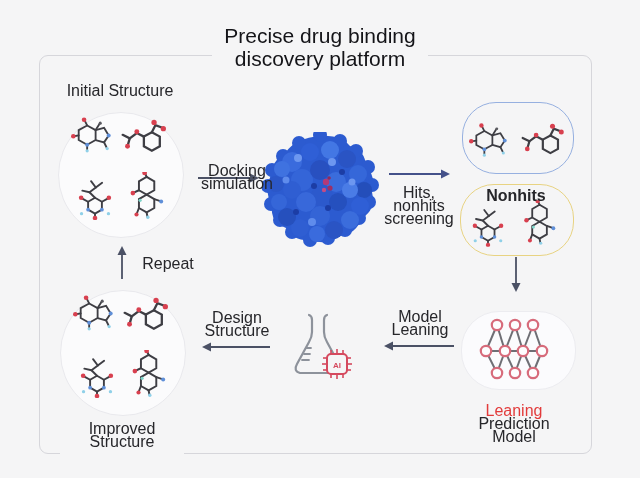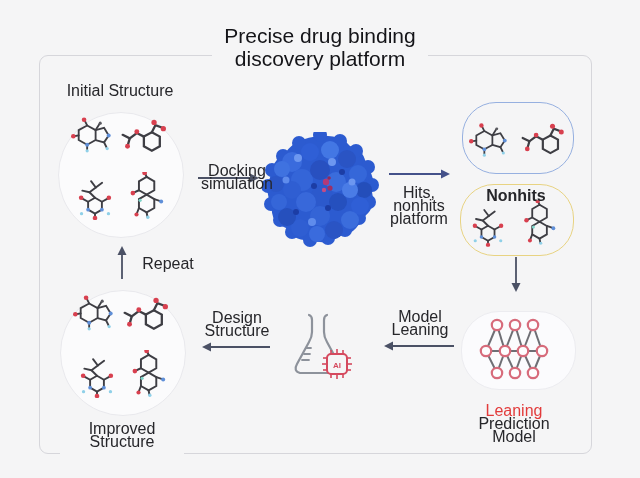--- a/index.html
+++ b/index.html
@@ -189,21 +189,21 @@
       <circle cx="62" cy="58" r="2.2" fill="#c44b86"></circle>
         <circle cx="67" cy="46" r="1.8" fill="#8e2a5e"></circle>
     </g>
   </svg>
 
   <svg class="abs" style="left:388px;top:168px" width="62" height="12">
     <line x1="1" y1="6" x2="53" y2="6" stroke="#44518a" stroke-width="1.8"></line>
     <path d="M53,1.5 L62,6 L53,10.5 Z" fill="#44518a"></path>
   </svg>
   <div class="abs lbl pre" style="left:380px;top:186px;width:78px;">Hits, nonhits
-platform</div>
+screening</div>
 
   <div id="hits-oval" class="abs oval"></div>
   <svg class="abs" style="left:469px;top:123px" width="38" height="38" viewBox="0 0 52 52">
       <use href="#mol-caffeine"></use>
     </svg>
   <svg class="abs" style="left:520px;top:122px" width="44" height="37" viewBox="0 0 52 44">
       <use href="#mol-aspirin"></use>
     </svg>
 
   <div id="nonhits-oval" class="abs oval"></div>

